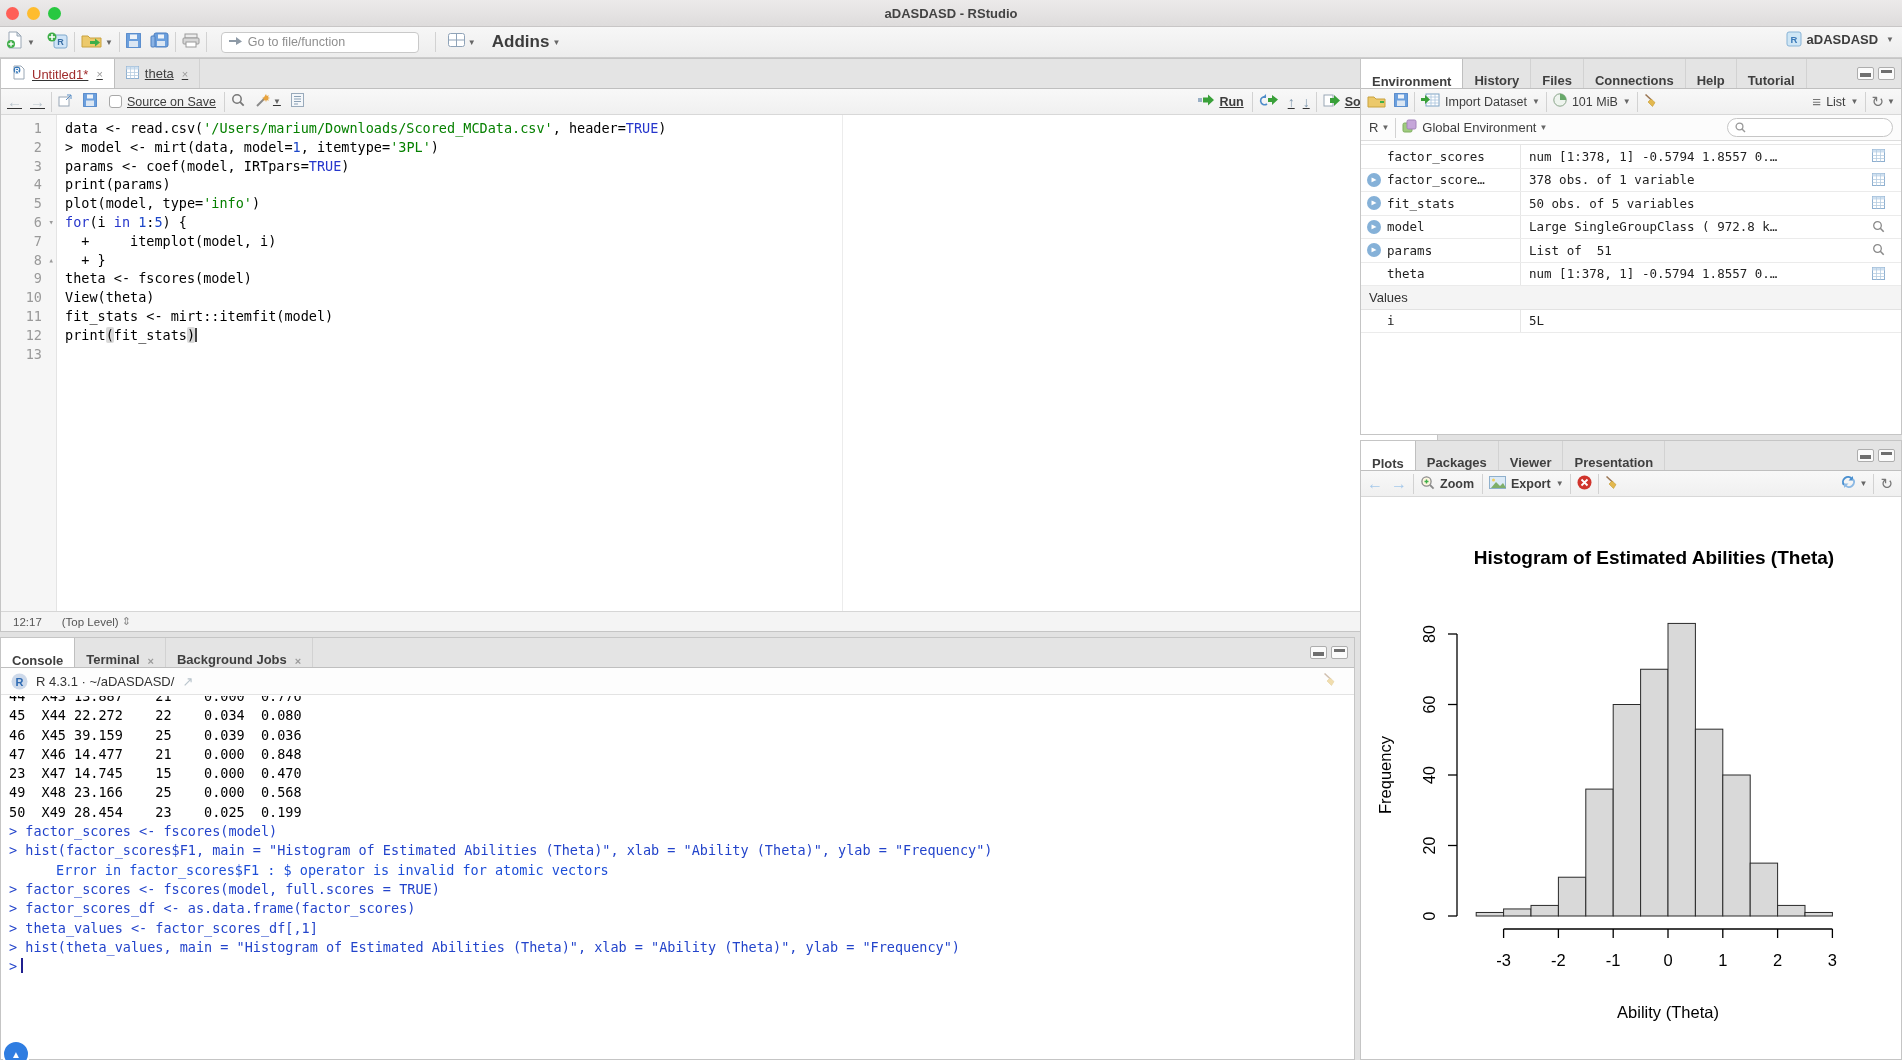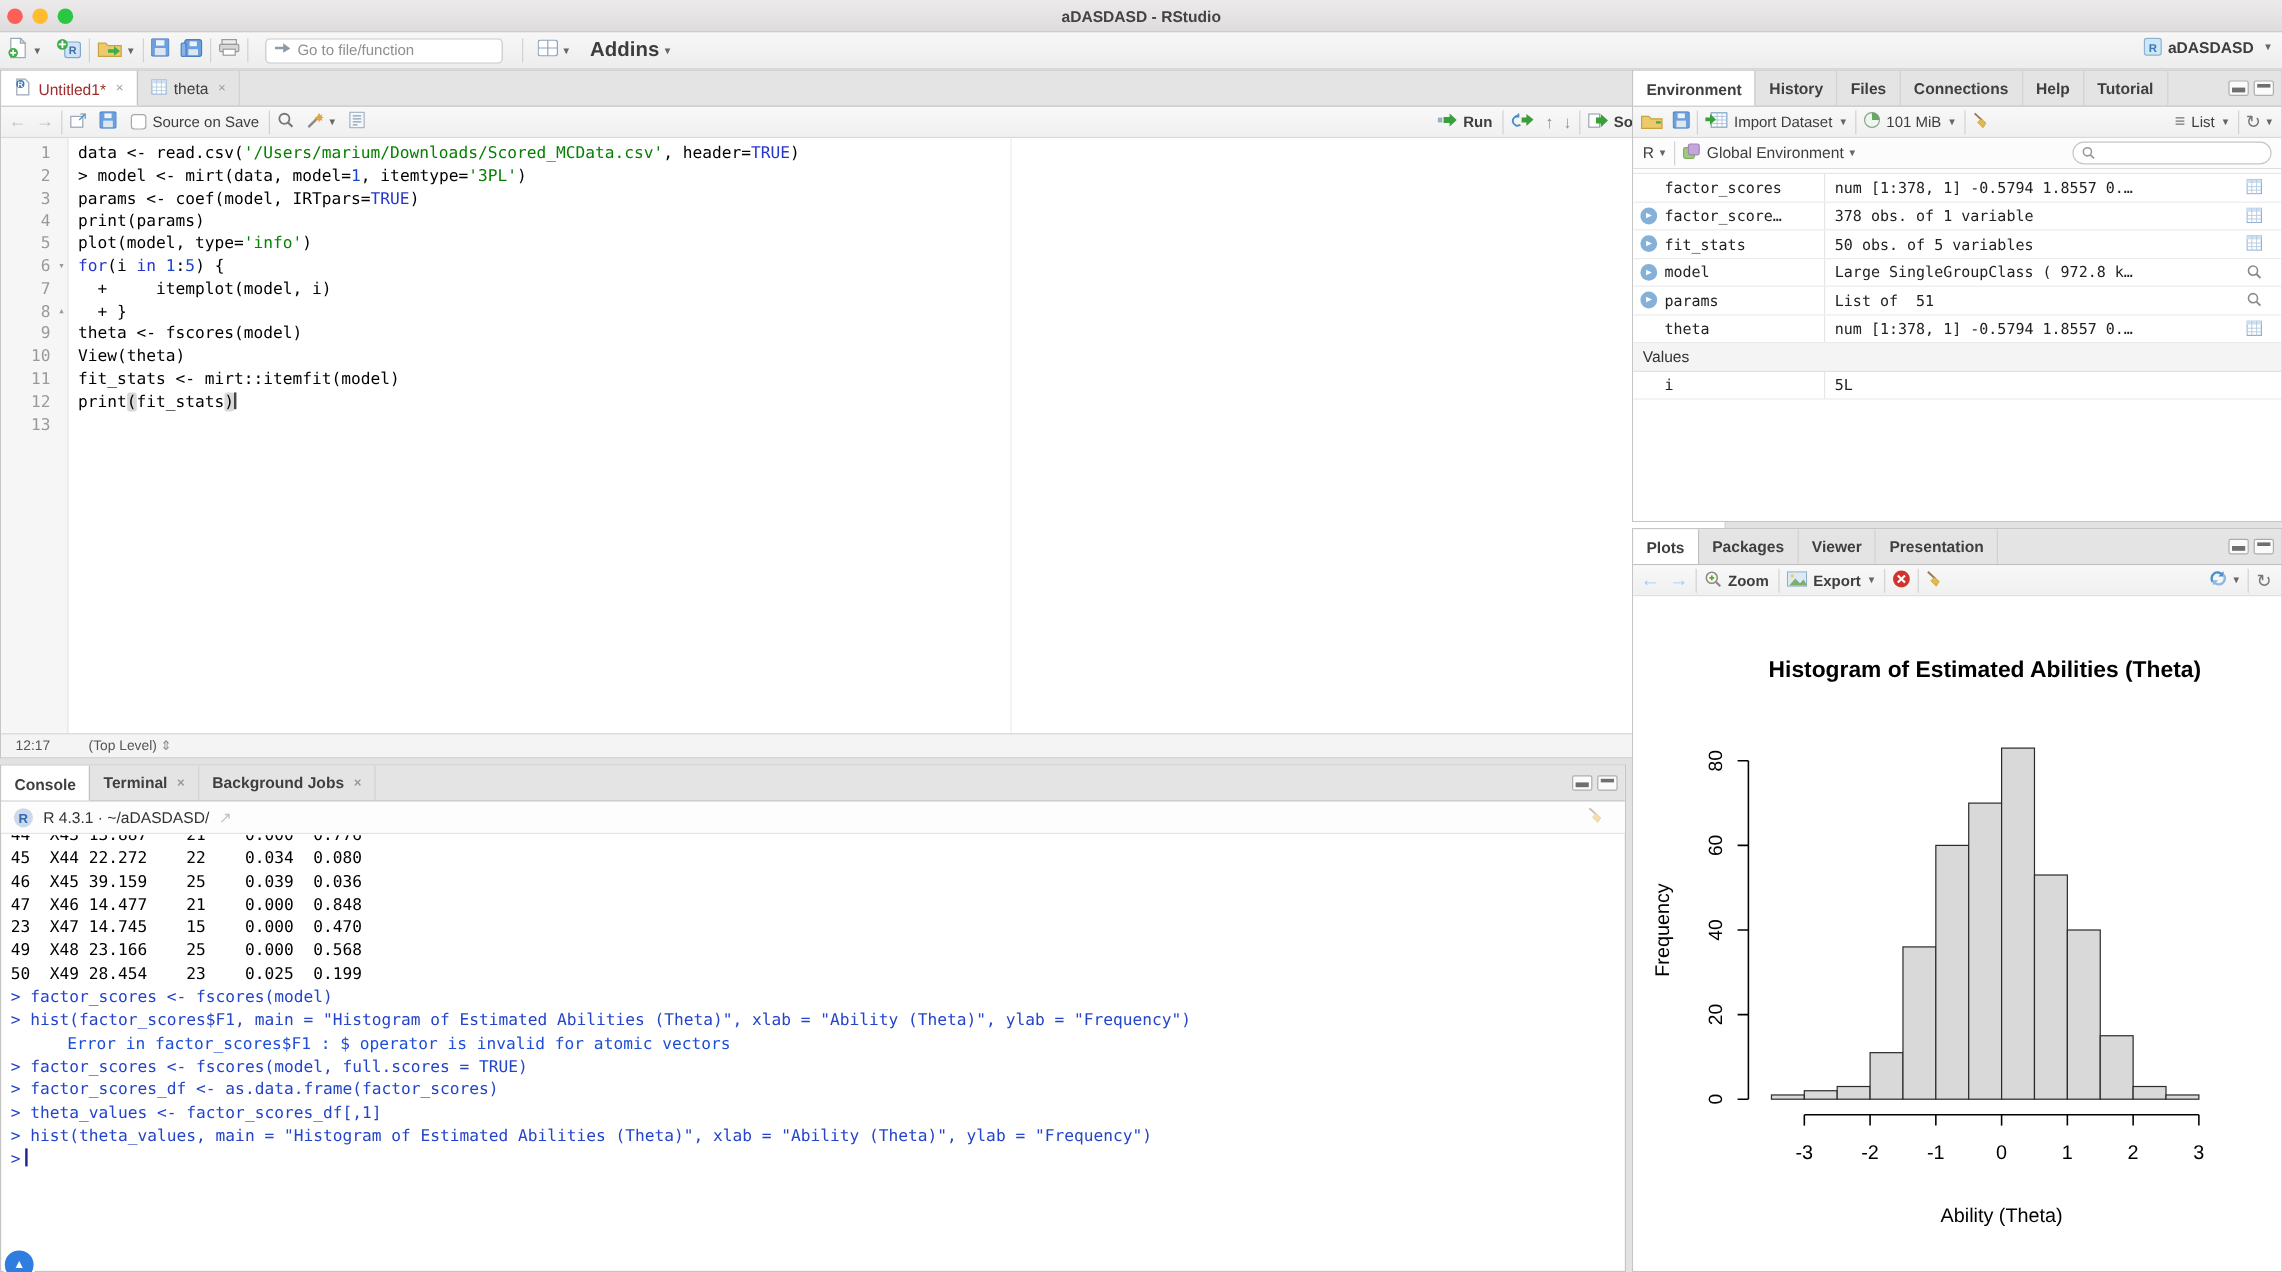--- a/index.html
+++ b/index.html
@@ -25,21 +25,21 @@
   .addins { font-size:17px; font-weight:bold; color:#3d3d3d; margin-left:16px; }
   .project-btn { position:absolute; right:8px; top:4px; display:flex; align-items:center; gap:5px;
                  font-size:13px; font-weight:bold; color:#3d3d3d; }
 
   
   .pane { position:absolute; background:#fff; border:1px solid #c5c5c5; }
   .tabbar { position:relative; height:30px; background:#e4e4e4; border-bottom:1px solid #bfbfbf;
             display:flex; align-items:stretch; overflow:hidden; }
   .tab { display:flex; align-items:center; gap:6px; padding:0 11px; font-size:13px; color:#3f3f3f;
          border-right:1px solid #d2d2d2; white-space:nowrap; }
-  .tab.bold { font-weight:bold; }
+  .tab.bold { font-weight:bold;align-items:flex-end; }
   .tab.active { background:#fff; margin-bottom:-1px; border-right:1px solid #bfbfbf; }
   .tab .close { color:#9a9a9a; font-size:11px; margin-left:2px; }
   .tab-label-modified { color:#a02c2c; }
   .minmax { position:absolute; right:6px; top:8px; display:flex; gap:4px; }
   .mm-btn { width:17px; height:13px; background:#fbfbfb; border:1px solid #adadad; border-radius:2px; position:relative; }
   .mm-btn .bar-b { position:absolute; left:2px; right:2px; bottom:2px; height:4px; background:#6f6f6f; }
   .mm-btn .bar-t { position:absolute; left:2px; right:2px; top:2px; height:3px; background:#6f6f6f; }
 
   .ptoolbar { display:flex; align-items:center; height:26px; background:linear-gradient(#f8f8f8,#f0f0f0);
               border-bottom:1px solid #d8d8d8; padding:0 6px; font-size:12.5px; color:#3e3e3e; position:relative; }
@@ -191,21 +191,21 @@
     <div class="project-btn">
       <svg width="16" height="16">
           <rect x="1" y="1" width="14" height="14" rx="2" fill="#cfe6f5" stroke="#88b3d6"></rect>
           <text x="8" y="12" text-anchor="middle" font-size="9.5" font-weight="bold" fill="#3a79b8">R</text>
         </svg>
       <span>aDASDASD</span>
       <span class="dd-caret">▼</span>
     </div>
   </div>
 
-  <div class="pane" style="left:0; top:58px; width:1438px; height:574px;">
+  <div class="pane" style="left:0; top:58px; width:1438px; height:574px;text-decoration:underline;">
     <div class="tabbar" id="editor-tabs">
         <div class="tab active">
           <span><svg width="14" height="15">
               <path d="M2 1h7l3 3v10H2z" fill="#fff" stroke="#9aa7b5"></path>
               <circle cx="5" cy="5" r="3.4" fill="#3a79b8"></circle>
               <text x="5" y="7.6" text-anchor="middle" font-size="6.5" font-weight="bold" fill="#fff">R</text>
             </svg></span>
           <span class="tab-label-modified">Untitled1*</span>
           <span class="close">×</span>
         </div>
@@ -320,21 +320,21 @@
             <div class="gnum">12</div>
             <div class="gnum">13</div>
           </div>
       </div>
       <div class="margin-line" style="left:841px;"></div>
       <div class="code-area" id="code-lines"><div class="cl"><span class="c-d">data &lt;- read.csv(</span><span class="c-s">'/Users/marium/Downloads/Scored_MCData.csv'</span><span class="c-d">, header=</span><span class="c-k">TRUE</span><span class="c-d">)</span></div><div class="cl"><span class="c-d">&gt; model &lt;- mirt(data, model=</span><span class="c-n">1</span><span class="c-d">, itemtype=</span><span class="c-s">'3PL'</span><span class="c-d">)</span></div><div class="cl"><span class="c-d">params &lt;- coef(model, IRTpars=</span><span class="c-k">TRUE</span><span class="c-d">)</span></div><div class="cl"><span class="c-d">print(params)</span></div><div class="cl"><span class="c-d">plot(model, type=</span><span class="c-s">'info'</span><span class="c-d">)</span></div><div class="cl"><span class="c-k">for</span><span class="c-d">(i </span><span class="c-k">in</span><span class="c-d"> </span><span class="c-n">1</span><span class="c-d">:</span><span class="c-n">5</span><span class="c-d">) {</span></div><div class="cl"><span class="c-d">  +     itemplot(model, i)</span></div><div class="cl"><span class="c-d">  + }</span></div><div class="cl"><span class="c-d">theta &lt;- fscores(model)</span></div><div class="cl"><span class="c-d">View(theta)</span></div><div class="cl"><span class="c-d">fit_stats &lt;- mirt::itemfit(model)</span></div><div class="cl"><span class="c-d">print</span><span class="c-h">(</span><span class="c-d">fit_stats</span><span class="c-h">)</span><span class="edit-cursor"></span></div><div class="cl">&nbsp;</div></div>
     </div>
 
     <div class="statusbar">
       <span style="margin-left:12px;">12:17</span>
-      <span style="margin-left:32px;">(Top Level)</span>
+      <span style="margin-left:20px;">(Top Level)</span>
       <span class="updown">⇕</span>
       <div class="spacer"></div>
       <span>R Script</span>
       <span class="updown" style="margin-right:12px;">⇕</span>
     </div>
   </div>
 
   <div class="pane" style="left:0; top:637px; width:1355px; height:423px;">
     <div class="tabbar" id="console-tabs">
         <div class="tab bold active">

